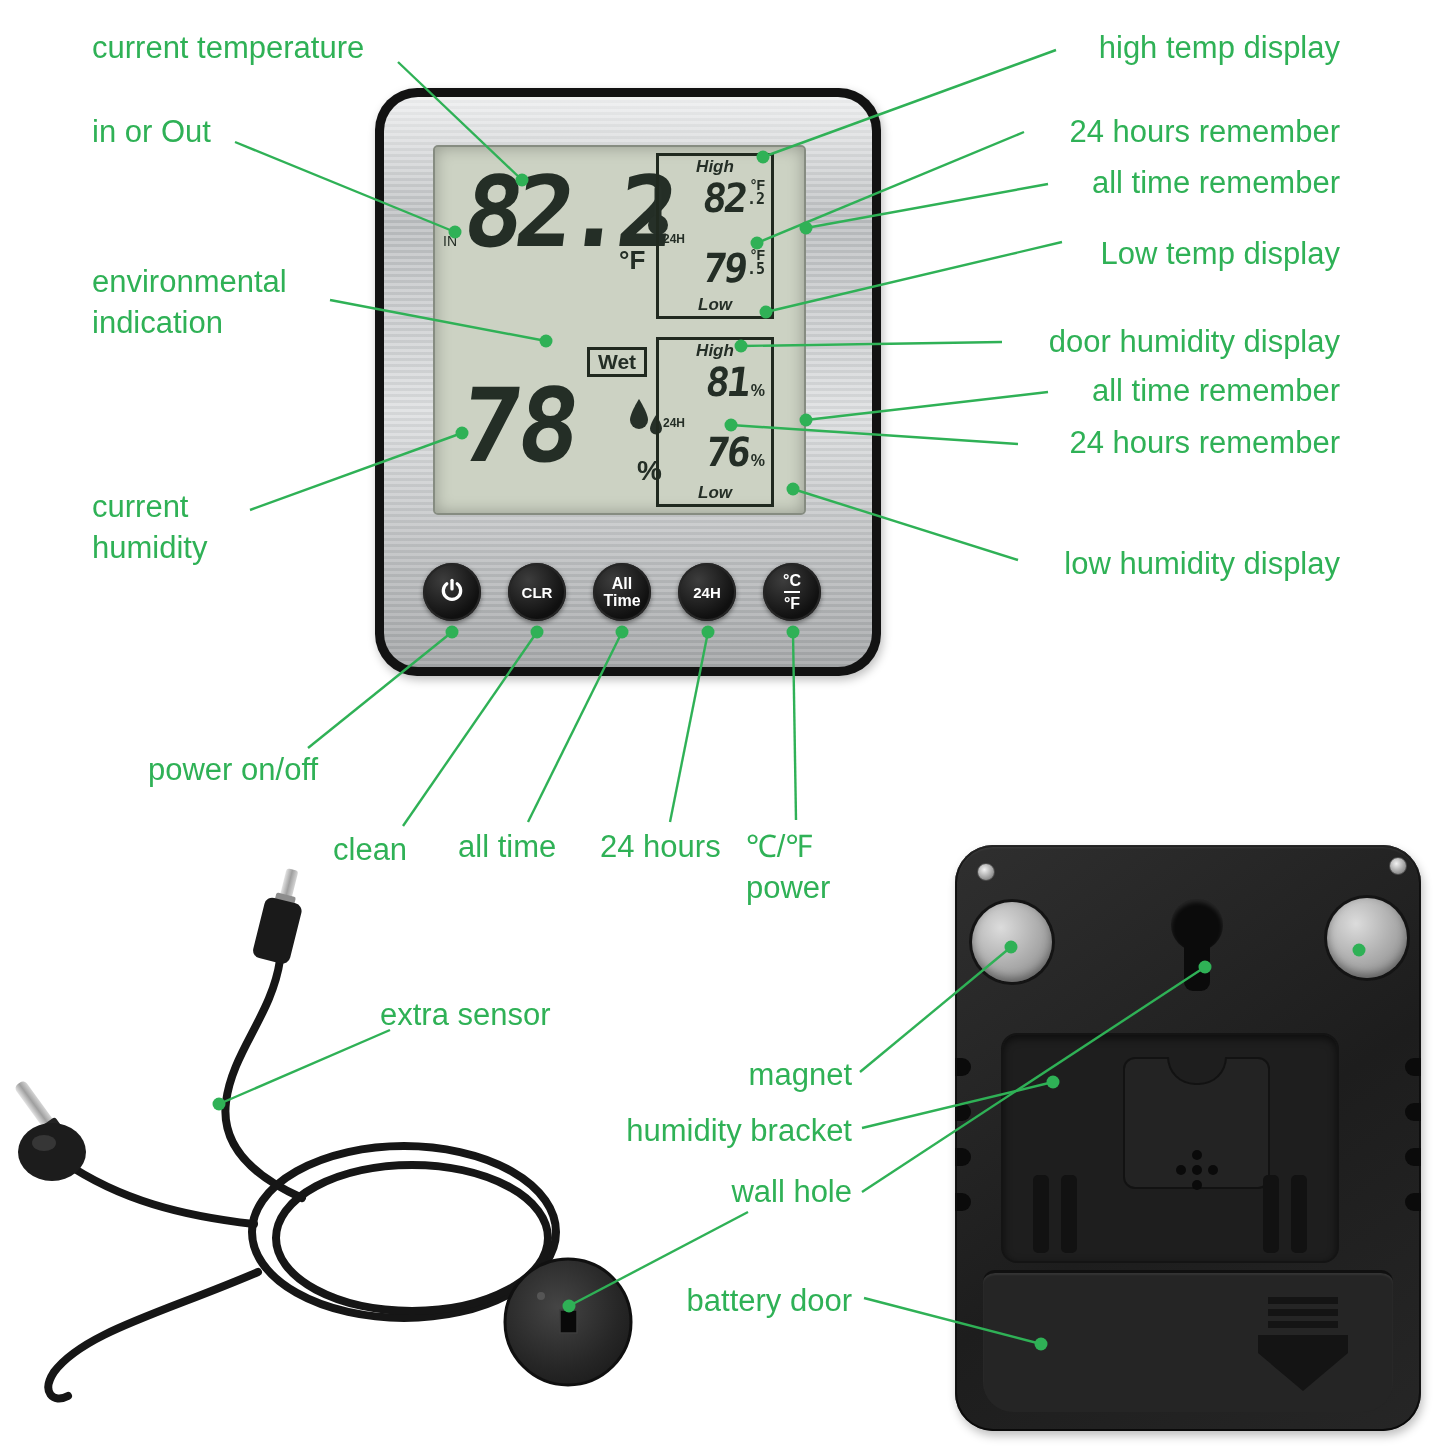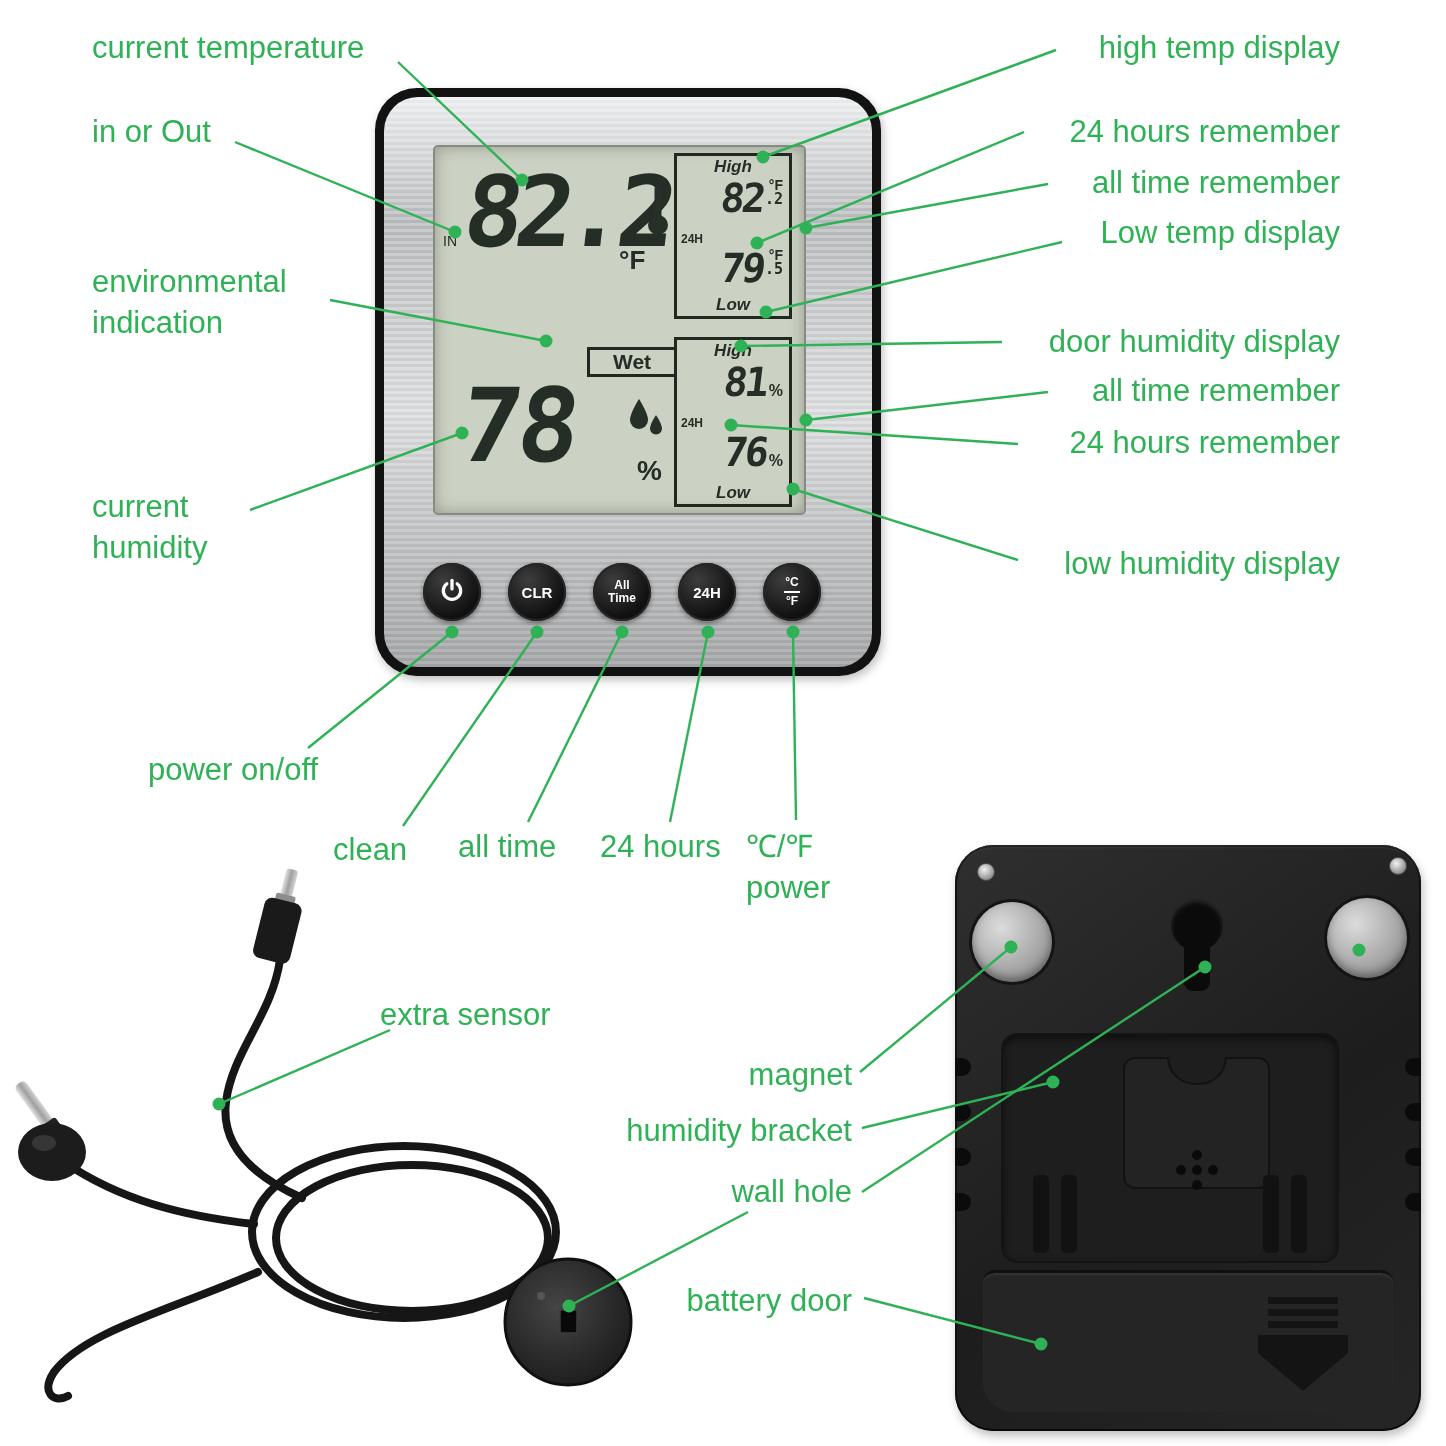--- a/index.html
+++ b/index.html
@@ -16,44 +16,44 @@
   .front{position:absolute;left:375px;top:88px;width:506px;height:588px;background:#121212;border-radius:42px;z-index:5;box-shadow:2px 4px 10px rgba(0,0,0,.25)}
   .front .metal{position:absolute;inset:9px;border-radius:34px;
     background:linear-gradient(180deg,rgba(255,255,255,.65),rgba(0,0,0,.07) 22%,rgba(255,255,255,.3) 55%,rgba(0,0,0,.18)),
     repeating-linear-gradient(180deg,#d6d8da 0 3px,#c2c5c7 3px 6px)}
   .lcd{position:absolute;left:58px;top:57px;width:373px;height:370px;background:#ccd2c3;border:2px solid #868c81;border-radius:5px;box-shadow:inset 0 0 16px rgba(0,0,0,.28)}
   .seg{font-family:"DejaVu Sans Mono",monospace;font-weight:bold;color:var(--lcd-ink);display:inline-block;transform:skewX(-7deg)}
   .in-ind{position:absolute;left:8px;top:86px;font-size:14px;font-weight:normal;color:var(--lcd-ink)}
   .big-temp{position:absolute;left:30px;top:16px;font-size:98px;letter-spacing:-8px;line-height:1}
   .therm-ic{position:absolute;left:210px;top:36px}
   .unit-temp{position:absolute;left:184px;top:98px;font-size:26px;font-weight:bold;color:var(--lcd-ink)}
-  .wet-box{position:absolute;left:152px;top:200px;border:3px solid #20291f;padding:0 23px;font-size:21px;font-weight:bold;color:var(--lcd-ink)}
+  .wet-box{position:absolute;left:152px;top:200px;border:3px solid #20291f;padding:0 8px;font-size:21px;font-weight:bold;color:var(--lcd-ink)}
   .big-hum{position:absolute;left:26px;top:228px;font-size:102px;letter-spacing:-4px;line-height:1}
   .drop-ic{position:absolute;left:192px;top:250px}
   .unit-hum{position:absolute;left:202px;top:308px;font-size:28px;font-weight:bold;color:var(--lcd-ink)}
-  .panel{position:absolute;left:239px;width:118px;border:3px solid #20291f}
+  .panel{position:absolute;left:221px;width:118px;border:3px solid #20291f}
   .panel-temp{top:6px;height:166px}
   .panel-hum{top:190px;height:170px}
   .p-label{position:absolute;left:0;right:0;text-align:center;font-size:17px;font-weight:bold;font-style:italic;color:var(--lcd-ink)}
   .p-label.top{top:1px}.p-label.bottom{bottom:1px}
   .p-val{position:absolute;right:6px;text-align:right}
   .p-val .main{font-size:40px;letter-spacing:-3px;line-height:1}
   .p-val.v1{top:22px}.p-val.v2{top:92px}
   .mini{display:inline-flex;flex-direction:column;vertical-align:top;margin-left:2px;line-height:1}
   .mini .u{font-style:normal;font-size:14px;font-weight:bold;color:var(--lcd-ink)}
   .mini .f{font-style:normal;font-family:"DejaVu Sans Mono",monospace;font-size:15px;font-weight:bold;color:var(--lcd-ink)}
   .u2{font-size:16px;font-weight:bold;color:var(--lcd-ink);margin-left:3px}
   .p-24h{position:absolute;left:4px;top:76px;font-size:12px;font-weight:bold;color:var(--lcd-ink)}
 
   .btn{position:absolute;top:475px;width:58px;height:58px;border-radius:50%;
     background:radial-gradient(circle at 35% 30%,#3d3d3d,#101010 68%);
     color:#fff;display:flex;flex-direction:column;align-items:center;justify-content:center;
     box-shadow:0 2px 5px rgba(0,0,0,.45), inset 0 0 0 2px #262626;font-weight:bold}
   .b1{left:48px}.b2{left:133px}.b3{left:218px}.b4{left:303px}.b5{left:388px}
-  .btn .t17{font-size:15px}.btn .t14{font-size:12px;line-height:1.08}
+  .btn .t17{font-size:15px}.btn .t14{font-size:16px;line-height:1.08}
   .cf-div{width:16px;height:2px;background:#fff;margin:2px 0}
 
   
   .back{position:absolute;left:955px;top:845px;width:466px;height:586px;border-radius:38px;z-index:5;
     background:linear-gradient(145deg,#2f2f2f,#1d1d1d 55%,#262626);
     box-shadow:inset 0 2px 3px rgba(255,255,255,.14), inset 0 0 0 2px #0a0a0a, 2px 5px 10px rgba(0,0,0,.25)}
   .screw{position:absolute;width:18px;height:18px;border-radius:50%;background:radial-gradient(circle at 40% 35%,#f2f2f2,#8e8e8e 72%);border:1px solid #4c4c4c}
   .s1{left:22px;top:18px}.s2{right:14px;top:12px}
   .magnet{position:absolute;width:80px;height:80px;border-radius:50%;
     background:radial-gradient(circle at 36% 32%,#dcdcdc,#a9a9a9 55%,#7c7c7c);box-shadow:0 0 0 3px #141414, inset 0 -4px 8px rgba(0,0,0,.35)}
@@ -352,21 +352,21 @@
 <div class="label" style="left:148px;top:750px">power on/off</div>
 <div class="label" style="left:333px;top:830px">clean</div>
 <div class="label" style="left:458px;top:827px">all time</div>
 <div class="label" style="left:600px;top:827px">24 hours</div>
 <div class="label wrap" style="left:746px;top:827px;width:130px">℃/℉ power</div>
 <div class="label" style="left:380px;top:995px">extra sensor</div>
 
 <div class="label r" style="right:106px;top:28px">high temp display</div>
 <div class="label r" style="right:106px;top:112px">24 hours remember</div>
 <div class="label r" style="right:106px;top:163px">all time remember</div>
-<div class="label r" style="right:106px;top:213px">Low temp display</div>
+<div class="label r" style="right:106px;top:234px">Low temp display</div>
 <div class="label r" style="right:106px;top:322px">door humidity display</div>
 <div class="label r" style="right:106px;top:371px">all time remember</div>
 <div class="label r" style="right:106px;top:423px">24 hours remember</div>
 <div class="label r" style="right:106px;top:544px">low humidity display</div>
 
 <div class="label r" style="right:594px;top:1055px">magnet</div>
 <div class="label r" style="right:594px;top:1111px">humidity bracket</div>
 <div class="label r" style="right:594px;top:1172px">wall hole</div>
 <div class="label r" style="right:594px;top:1281px">battery door</div>
 

